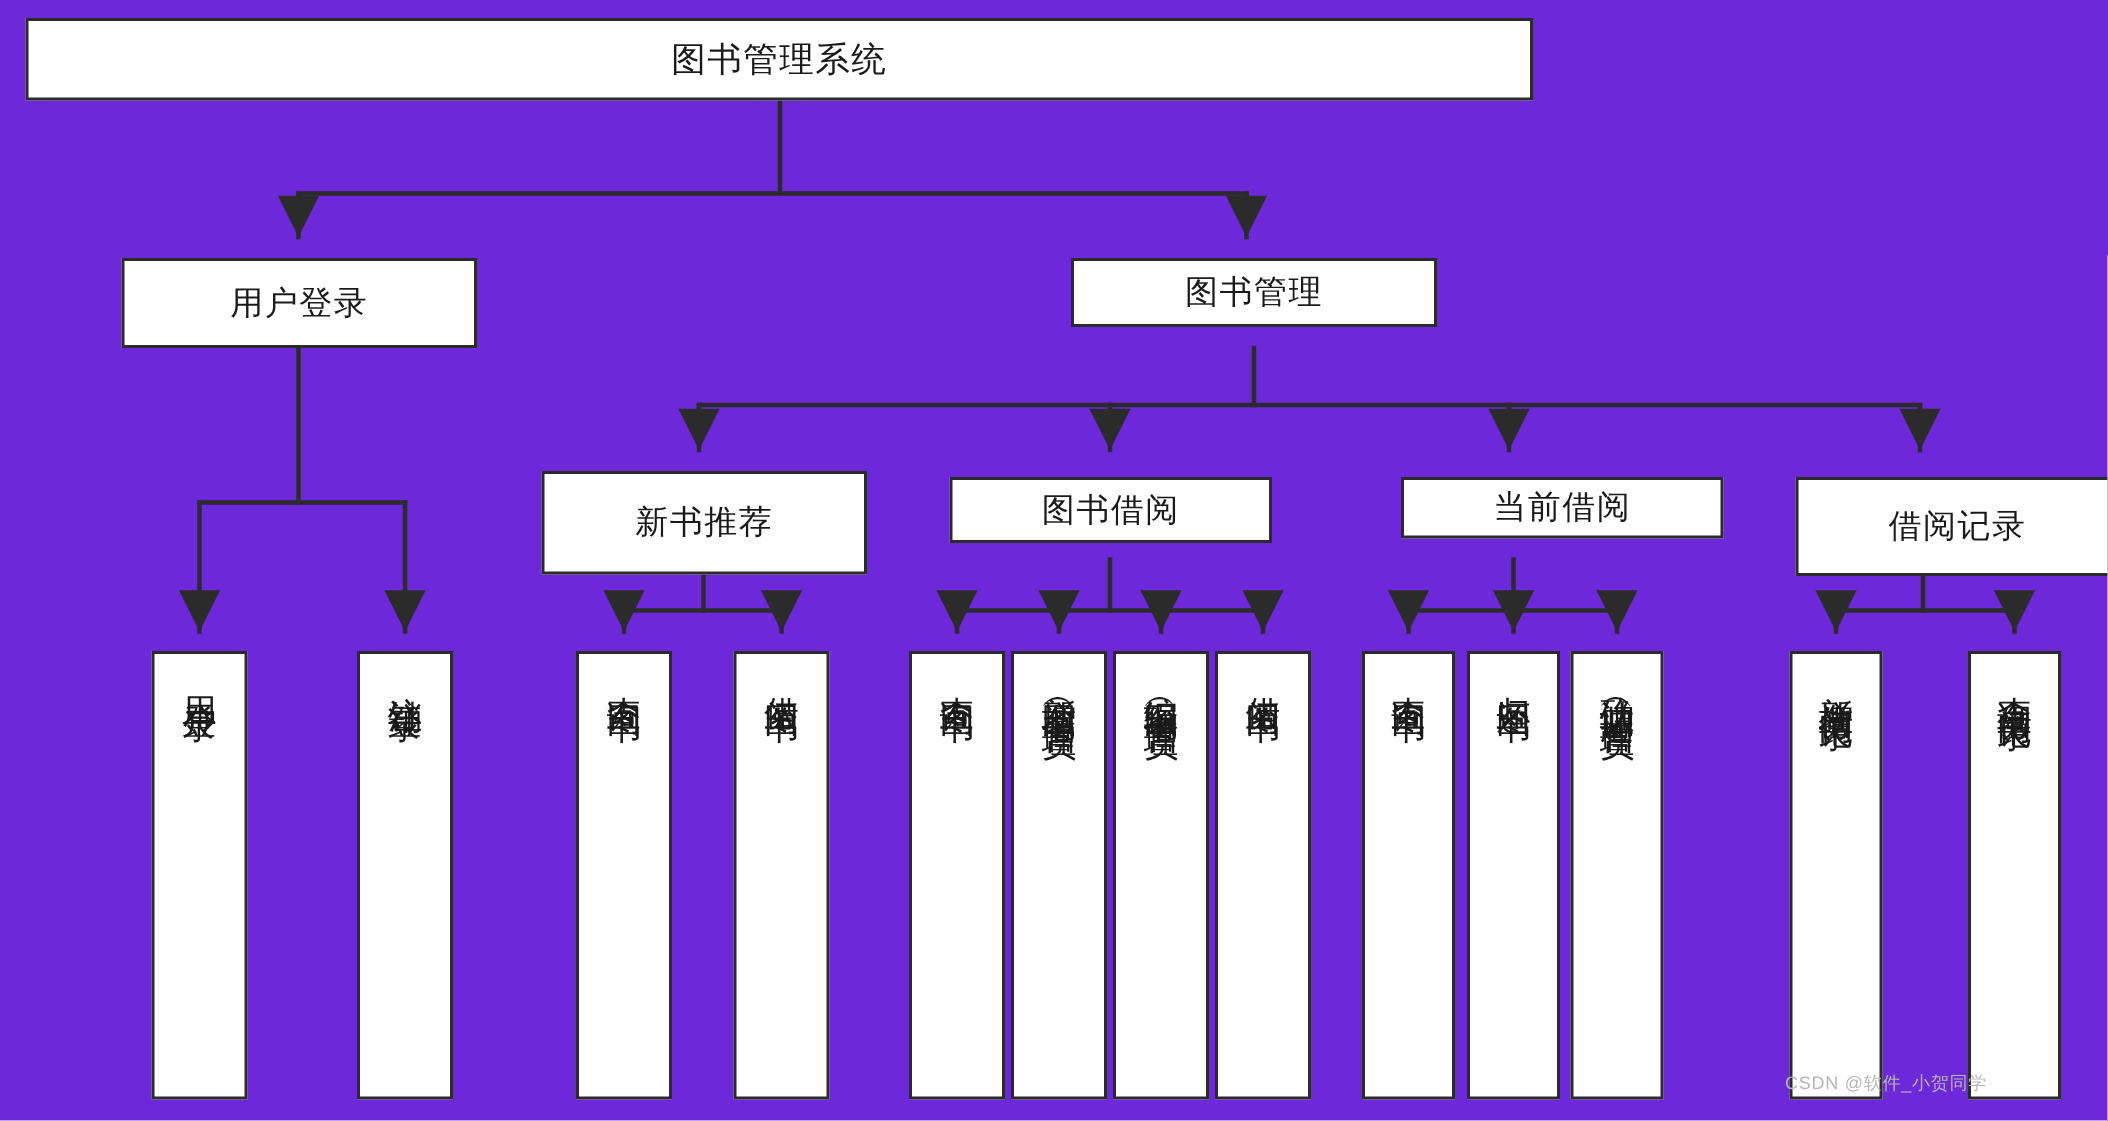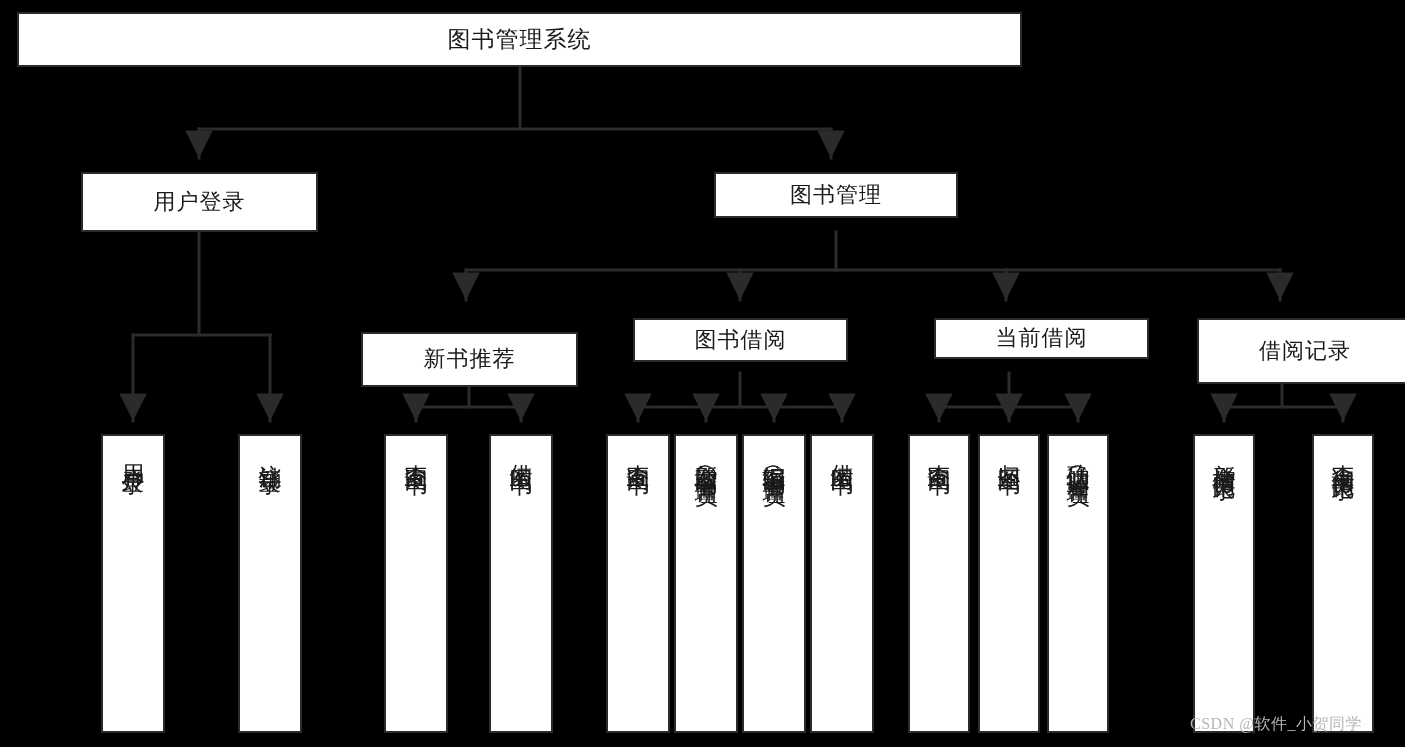--- a/index.html
+++ b/index.html
@@ -1,20 +1,20 @@
 <!DOCTYPE html>
 <html><head>
 <meta charset="utf-8">
 <style>
   html,body{margin:0;padding:0;background:#ffffff;}
   body{font-family:"Liberation Sans","DejaVu Sans",sans-serif;}
   #canvas{
     position:relative;
     width:1405px;height:747px;
-    background:#000000;
+    background:#6d28d9;
     overflow:hidden;
   }
   svg#wires{position:absolute;left:0;top:0;width:1405px;height:747px;}
   .node{
     position:absolute;
     box-sizing:border-box;
     border:2.5px solid #2b2b2b;
     background:#ffffff;
     display:flex;
     align-items:center;
@@ -42,26 +42,25 @@
   .v-node .lbl{
     writing-mode:vertical-rl;
     text-orientation:upright;
     font-size:23px;
     letter-spacing:3px;
     line-height:1;
   }
   #watermark{
     position:absolute;
     left:1190px;top:714px;
-    font-size:16px;
+    font-size:12px;
     color:#b6b6b6;
     letter-spacing:0.5px;
     white-space:nowrap;
     pointer-events:none;
-    font-family:Liberation Serif, serif;
   }
 </style>
 </head>
 <body>
 
 <div id="canvas">
 
   <svg id="wires" viewBox="0 0 1405 747">
     <defs>
       <marker id="arw" viewBox="0 0 12 12" refX="6" refY="10" markerWidth="11" markerHeight="11" orient="auto-start-reverse">
@@ -119,21 +118,21 @@
     <span class="lbl">图书管理系统</span>
   </div>
 
   <div class="node h-node" style="left:81px;top:172px;width:237px;height:60px;">
     <span class="lbl">用户登录</span>
   </div>
   <div class="node h-node" style="left:714px;top:172px;width:244px;height:46px;">
     <span class="lbl">图书管理</span>
   </div>
 
-  <div class="node h-node" style="left:361px;top:332px;width:217px;height:55px;justify-content:center;">
+  <div class="node h-node" style="left:361px;top:314px;width:217px;height:69px;justify-content:center;">
     <span class="lbl">新书推荐</span>
   </div>
   <div class="node h-node" style="left:633px;top:318px;width:215px;height:44px;">
     <span class="lbl">图书借阅</span>
   </div>
   <div class="node h-node" style="left:902px;top:318px;width:215px;height:41px;margin-left:32px;">
     <span class="lbl">当前借阅</span>
   </div>
   <div class="node h-node" style="left:1197px;top:318px;width:216px;height:66px;font-family:Liberation Serif, serif;">
     <span class="lbl">借阅记录</span>

